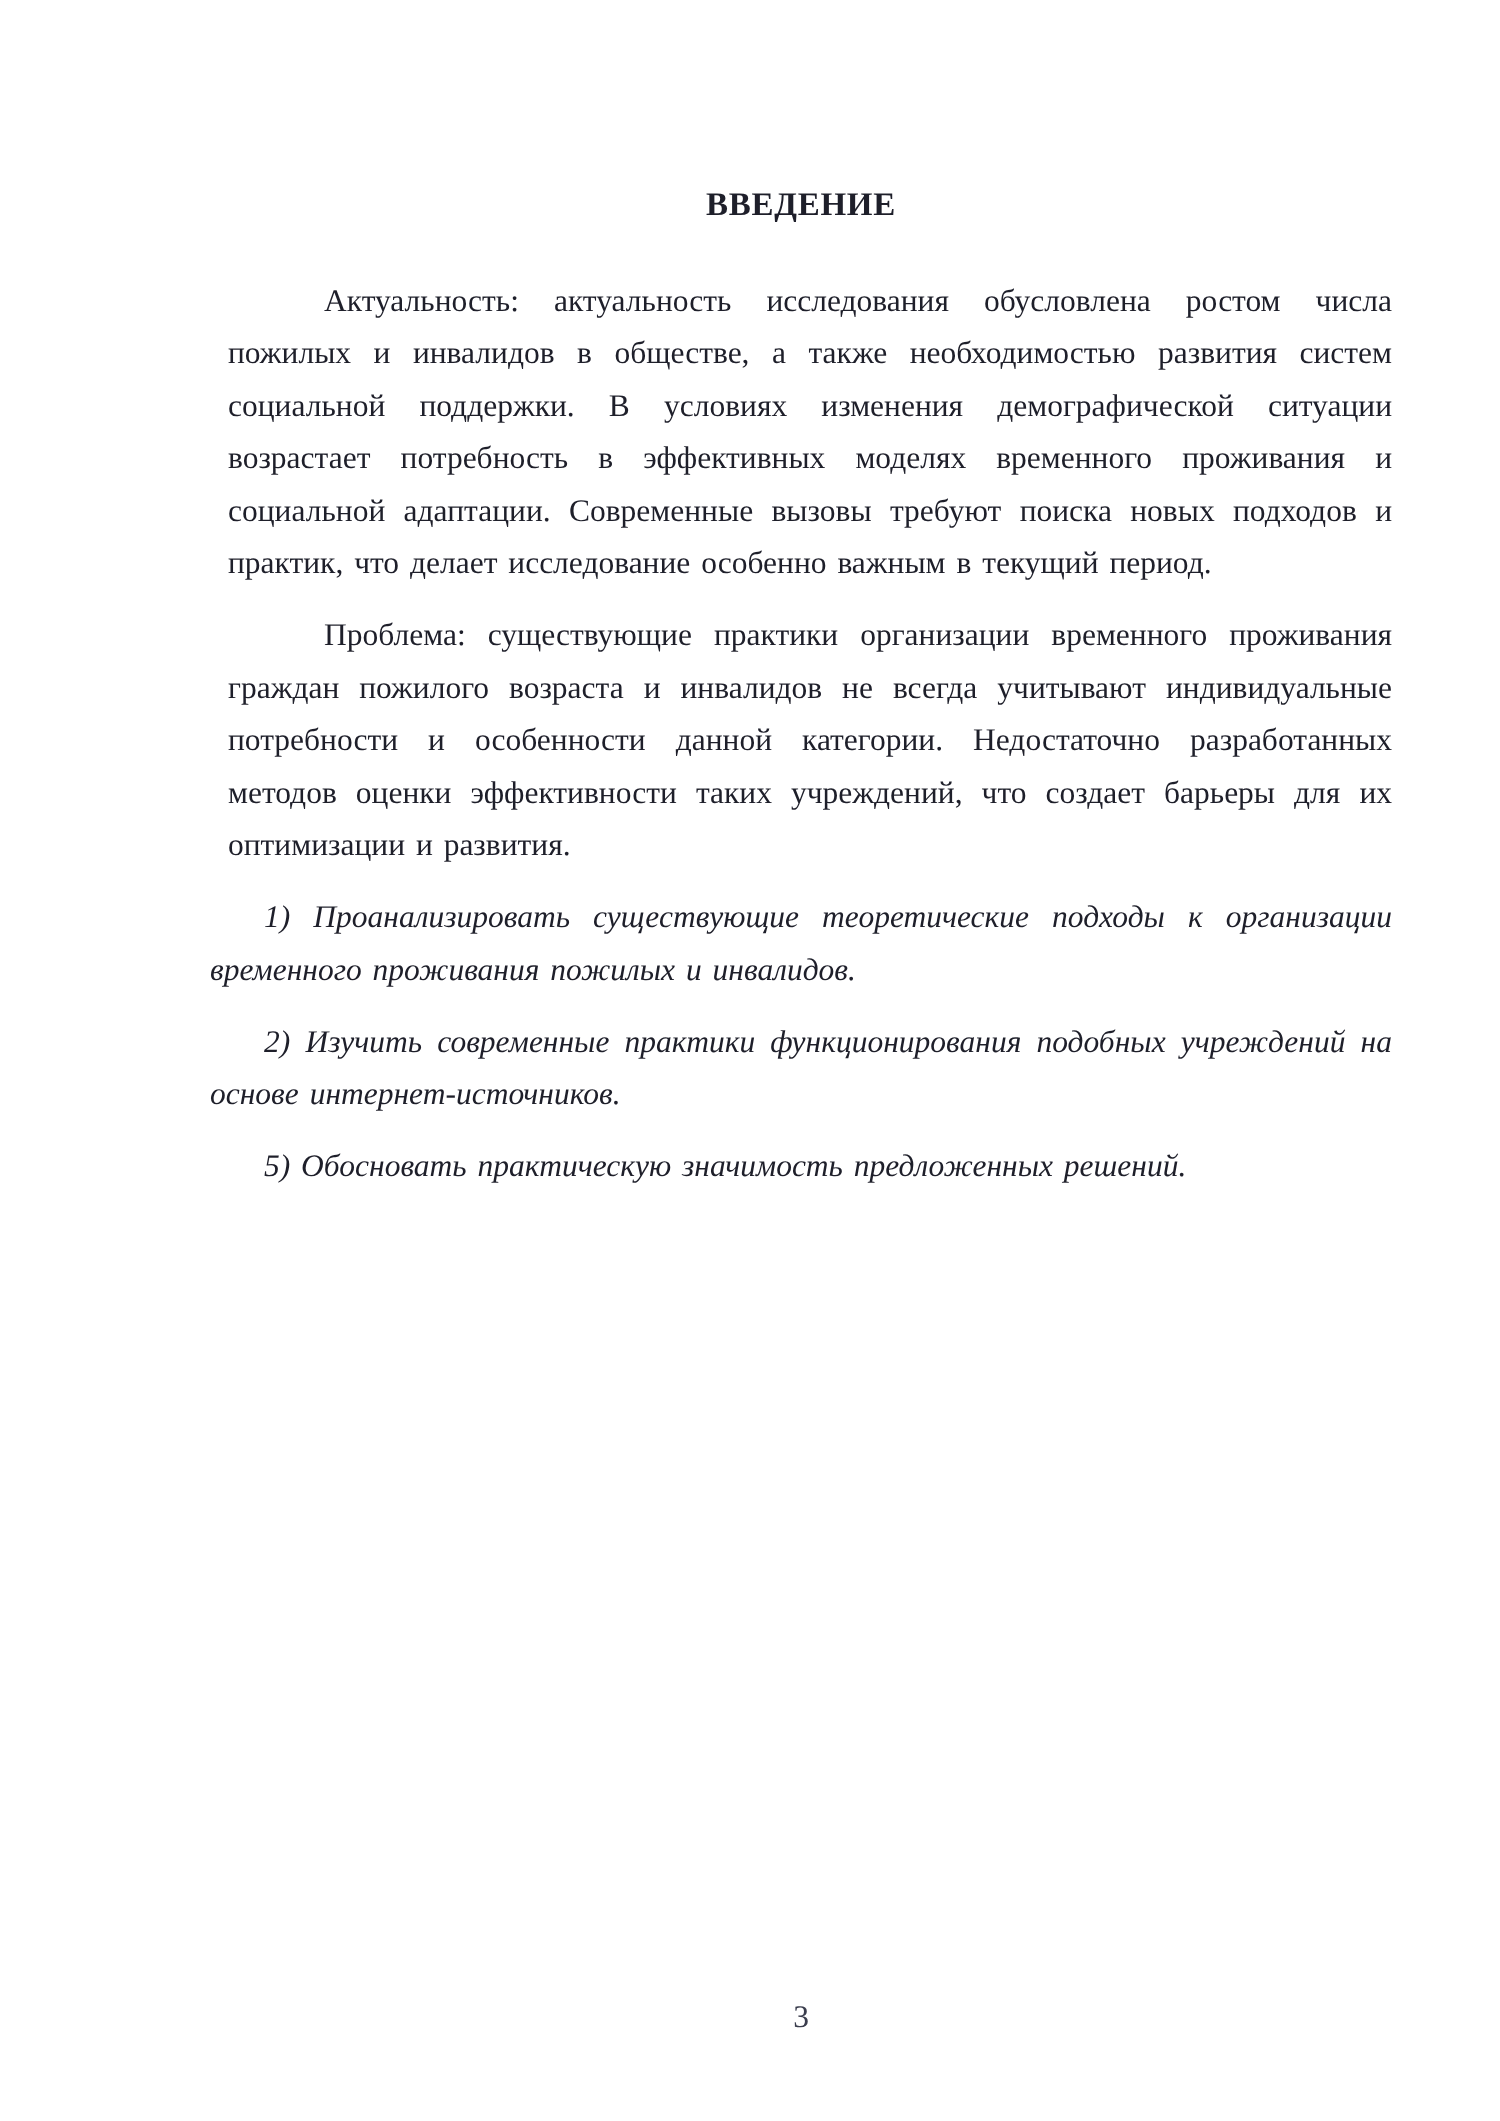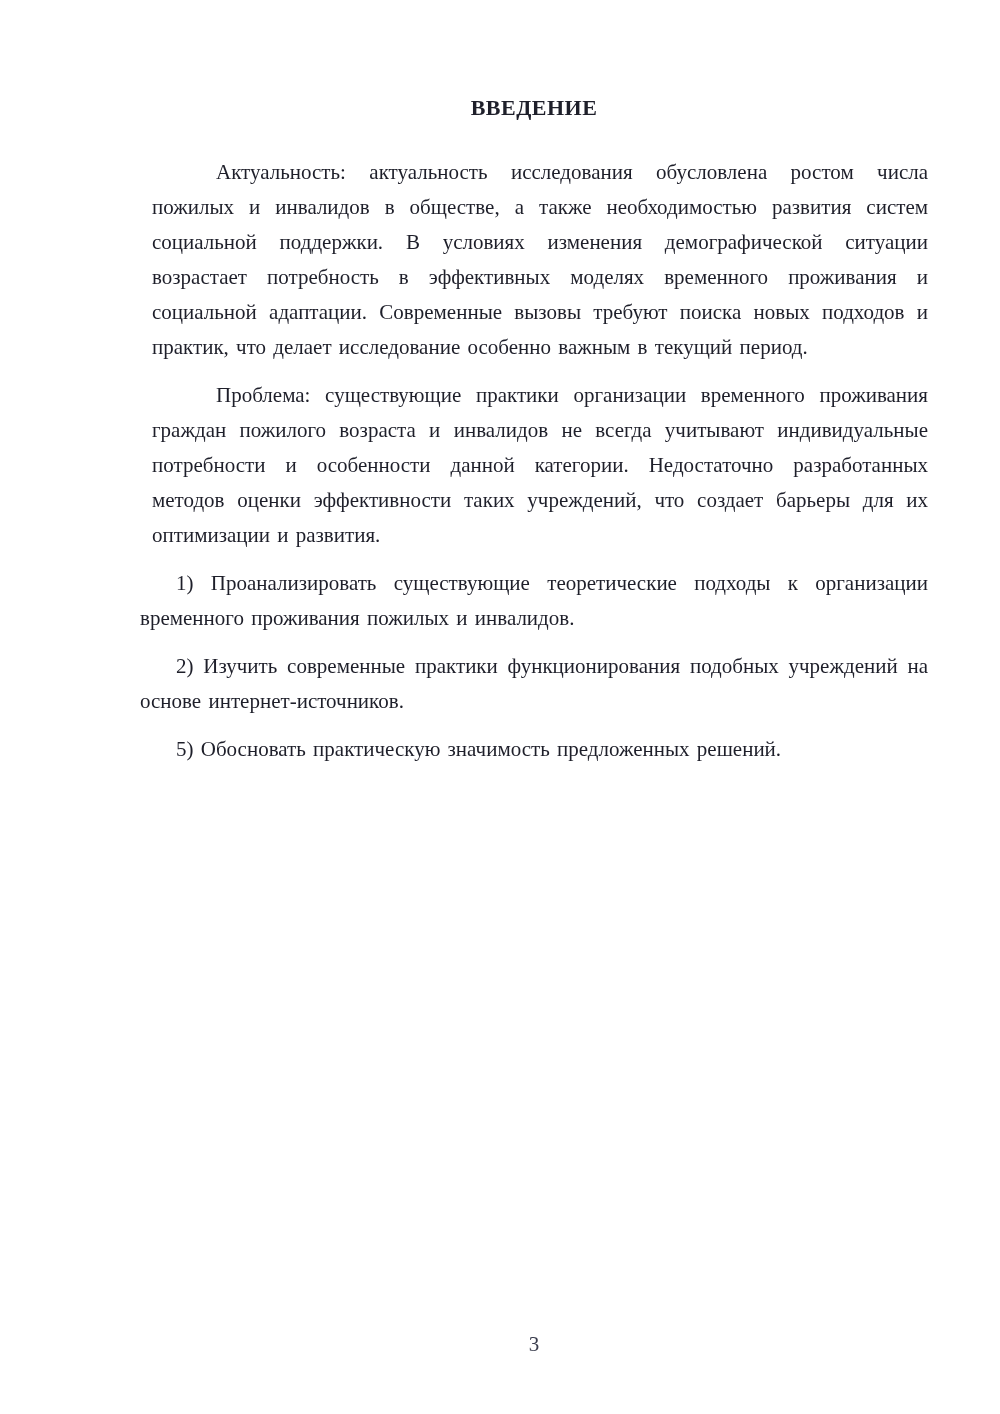--- a/index.html
+++ b/index.html
@@ -7,21 +7,21 @@
     padding: 0;
     background: #ffffff;
   }
   .page {
     position: relative;
     width: 1000px;
     height: 1414px;
     margin: 0 auto;
     background: #ffffff;
     box-sizing: border-box;
-    padding: 90px 72px 0 140px;
+    padding: 118px 72px 0 140px;
     font-family: "Liberation Serif", "DejaVu Serif", serif;
     color: #1e1f2a;
     font-size: 21px;
     line-height: 35px;
   }
   .title {
     text-align: center;
     font-size: 22px;
     font-weight: bold;
     letter-spacing: 0.5px;
@@ -31,20 +31,21 @@
     text-align: justify;
     text-indent: 64px;
     margin: 0 0 13px 12px;
     word-spacing: 2px;
   }
   .task {
     text-align: justify;
     text-indent: 36px;
     margin: 0 0 13px 0;
     word-spacing: 2px;
+    font-style: italic;
   }
   .page-number {
     position: absolute;
     bottom: 52px;
     left: 140px;
     right: 72px;
     text-align: center;
     font-size: 21px;
     color: #3a3d4d;
   }

